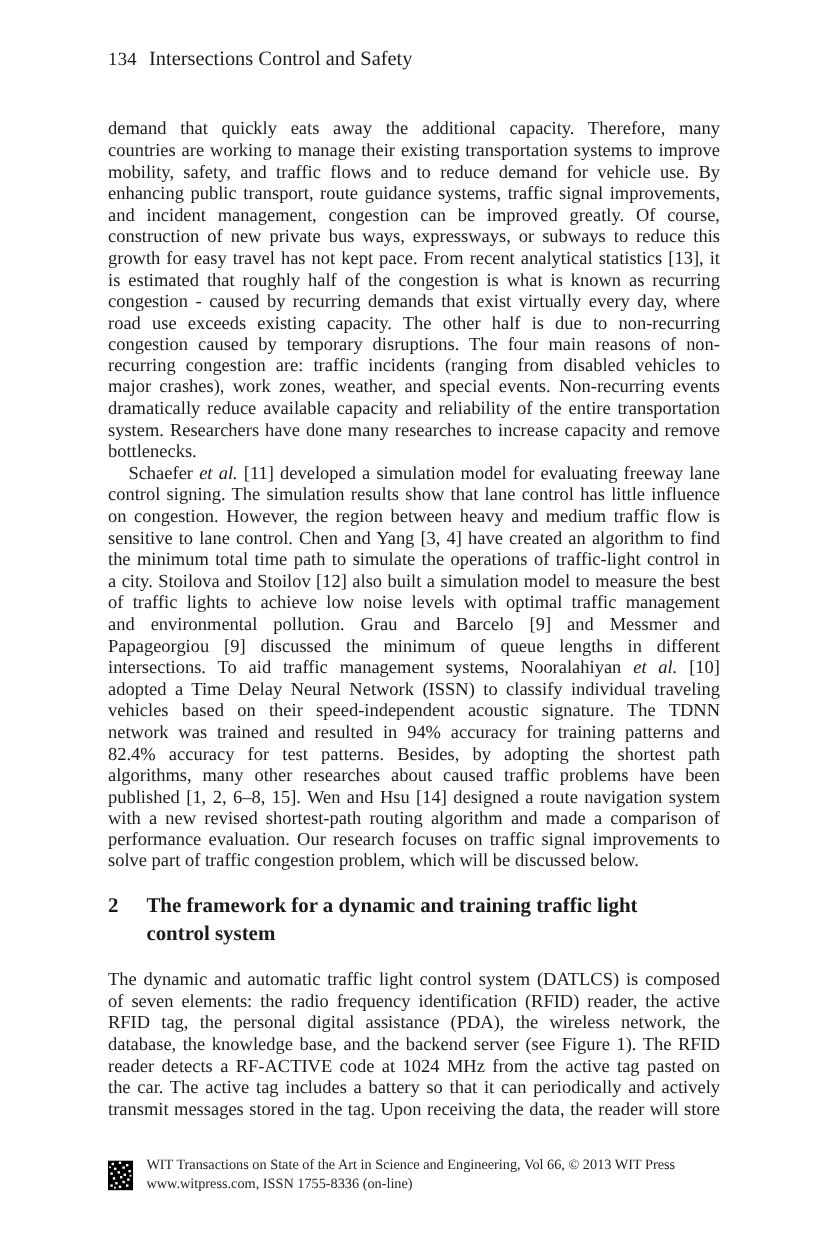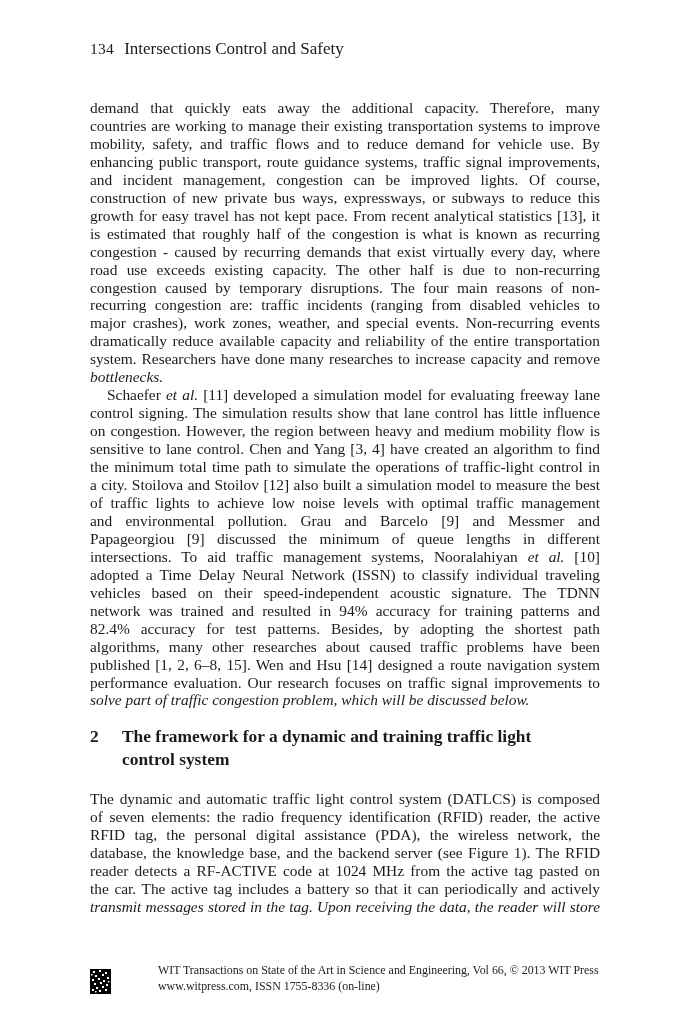--- a/index.html
+++ b/index.html
@@ -44,21 +44,20 @@
     margin: 0;
   }
   .para .line {
     text-align: justify;
     text-align-last: justify;
     white-space: nowrap;
     overflow: hidden;
   }
   .para .line:last-child {
     text-align-last: left;
-    font-style: italic;
   }
   .para.cont .line:last-child {
     text-align-last: justify;
   }
   .para.indent .line:first-child {
     text-indent: 17px;
     font-family: Liberation Serif, serif;
   }
   .heading {
     display: flex;
@@ -75,22 +74,21 @@
   .heading-lines .line {
     text-align: left;
     white-space: nowrap;
   }
   .footer {
     position: absolute;
     left: 90px;
     top: 963px;
     width: 510px;
     display: flex;
-    align-items: flex-end;
-    gap: 36px;
+    align-items: center;
   }
   .footer-logo {
     flex: none;
     margin-top: 1px;
     width: 21px;
     height: 25px;
   }
   .footer-text {
     margin-left: 11px;
     font-size: 11.9px;
@@ -108,51 +106,52 @@
     <span class="runtitle">Intersections Control and Safety</span>
   </div>
 
   <div class="content">
 
     <div class="para">
         <div class="line">demand that quickly eats away the additional capacity. Therefore, many</div>
         <div class="line">countries are working to manage their existing transportation systems to improve</div>
         <div class="line">mobility, safety, and traffic flows and to reduce demand for vehicle use. By</div>
         <div class="line">enhancing public transport, route guidance systems, traffic signal improvements,</div>
-        <div class="line">and incident management, congestion can be improved lights. Of course,</div>
+        <div class="line">and incident management, congestion can be improved greatly. Of course,</div>
         <div class="line">construction of new private bus ways, expressways, or subways to reduce this</div>
         <div class="line">growth for easy travel has not kept pace. From recent analytical statistics [13], it</div>
         <div class="line">is estimated that roughly half of the congestion is what is known as recurring</div>
         <div class="line">congestion - caused by recurring demands that exist virtually every day, where</div>
         <div class="line">road use exceeds existing capacity. The other half is due to non-recurring</div>
         <div class="line">congestion caused by temporary disruptions. The four main reasons of non-</div>
         <div class="line">recurring congestion are: traffic incidents (ranging from disabled vehicles to</div>
         <div class="line">major crashes), work zones, weather, and special events. Non-recurring events</div>
         <div class="line">dramatically reduce available capacity and reliability of the entire transportation</div>
         <div class="line">system. Researchers have done many researches to increase capacity and remove</div>
         <div class="line">bottlenecks.</div>
       </div>
 
     <div class="para indent">
         <div class="line">Schaefer <i>et al.</i> [11] developed a simulation model for evaluating freeway lane</div>
         <div class="line">control signing. The simulation results show that lane control has little influence</div>
-        <div class="line">on congestion. However, the region between heavy and medium mobility flow is</div>
+        <div class="line">on congestion. However, the region between heavy and medium traffic flow is</div>
         <div class="line">sensitive to lane control. Chen and Yang [3, 4] have created an algorithm to find</div>
         <div class="line">the minimum total time path to simulate the operations of traffic-light control in</div>
         <div class="line">a city. Stoilova and Stoilov [12] also built a simulation model to measure the best</div>
         <div class="line">of traffic lights to achieve low noise levels with optimal traffic management</div>
         <div class="line">and environmental pollution. Grau and Barcelo [9] and Messmer and</div>
         <div class="line">Papageorgiou [9] discussed the minimum of queue lengths in different</div>
         <div class="line">intersections. To aid traffic management systems, Nooralahiyan <i>et al.</i> [10]</div>
         <div class="line">adopted a Time Delay Neural Network (ISSN) to classify individual traveling</div>
         <div class="line">vehicles based on their speed-independent acoustic signature. The TDNN</div>
         <div class="line">network was trained and resulted in 94% accuracy for training patterns and</div>
         <div class="line">82.4% accuracy for test patterns. Besides, by adopting the shortest path</div>
         <div class="line">algorithms, many other researches about caused traffic problems have been</div>
         <div class="line">published [1, 2, 6–8, 15]. Wen and Hsu [14] designed a route navigation system</div>
+        <div class="line">with a new revised shortest-path routing algorithm and made a comparison of</div>
         <div class="line">performance evaluation. Our research focuses on traffic signal improvements to</div>
         <div class="line">solve part of traffic congestion problem, which will be discussed below.</div>
       </div>
 
     <div class="heading">
       <div class="heading-num">2</div>
       <div class="heading-lines">
           <div class="line">The framework for a dynamic and training traffic light</div>
           <div class="line">control system</div>
         </div>

